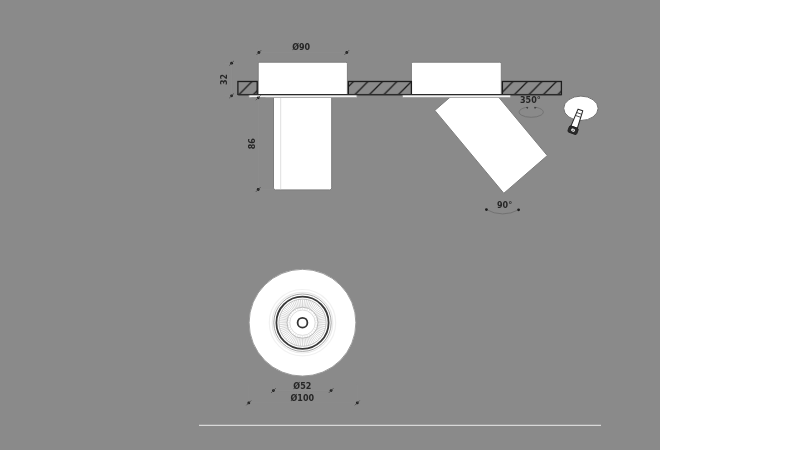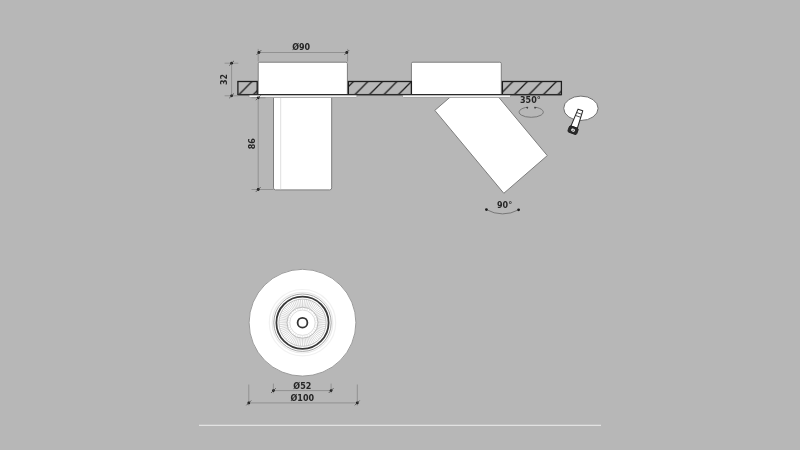--- a/index.html
+++ b/index.html
@@ -2,23 +2,23 @@
 <html><head>
 <meta charset="utf-8">
 <style>
   html, body {
     margin: 0;
     padding: 0;
     background: #ffffff;
   }
   .stage {
     position: relative;
-    width: 800px;
+    width: 660px;
     height: 450px;
-    background: #fca5a5;
+    background: #0ea5e9;
     overflow: hidden;
     font-family: "DejaVu Sans", "Liberation Sans", sans-serif;
     filter: grayscale(1);
   }
   svg { display: block; }
   text.dim {
     font-family: "DejaVu Sans", "Liberation Sans", sans-serif;
     font-size: 8px;
     font-weight: bold;
     fill: #262626;

